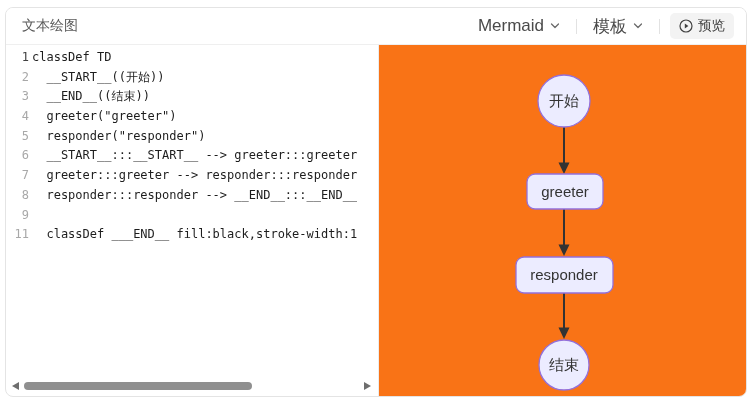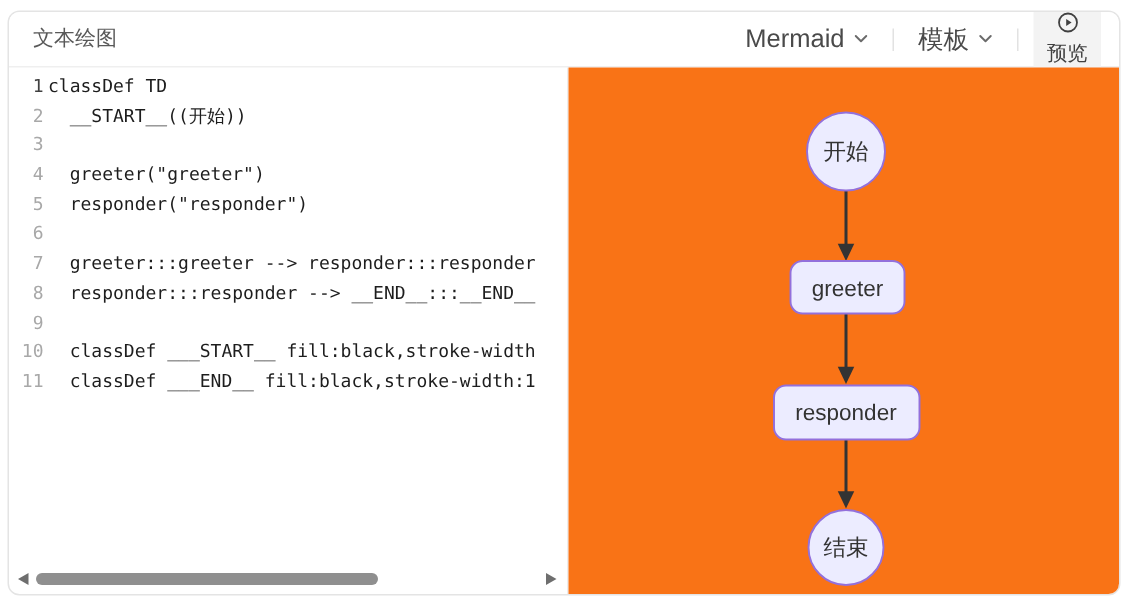--- a/index.html
+++ b/index.html
@@ -19,21 +19,20 @@
     display:flex; align-items:center; gap:6px; font-size:17px; color:#4a4a4a;
     cursor:pointer; padding:4px 6px;
   }
   .chevron { display:inline-block; width:10px; height:10px; }
   .chevron svg { display:block; }
   .vdivider { width:1px; height:15px; background:#e2e2e2; }
   .preview-btn {
     display:flex; align-items:center; gap:5px; background:#f3f3f3; border:none;
     border-radius:5px; padding:4px 9px; font-size:13.5px; color:#404040; cursor:pointer;
     font-family:"Liberation Sans", sans-serif;
-    flex-direction:column;
   }
   
   .main { display:flex; height:352px; }
   .editor-pane {
     position:relative; width:374px; border-right:1px solid #ececec;
     overflow:hidden; padding-top:3px;
   }
   .code-row {
     display:flex; height:19.7px; line-height:19.7px;
     font-family:"DejaVu Sans Mono", monospace; font-size:12px; white-space:pre;
@@ -98,28 +97,27 @@
       </button>
     </div>
   </div>
 
   <div class="main">
 
     <div class="editor-pane">
       <div id="editor-lines">
           <div class="code-row"><span class="gutter active">1</span><span class="code-text">classDef TD</span></div>
           <div class="code-row"><span class="gutter">2</span><span class="code-text">  __START__((开始))</span></div>
-          <div class="code-row"><span class="gutter">3</span></div>
+          <div class="code-row"><span class="gutter">3</span><span class="code-text">  __END__((结束))</span></div>
           <div class="code-row"><span class="gutter">4</span><span class="code-text">  greeter("greeter")</span></div>
           <div class="code-row"><span class="gutter">5</span><span class="code-text">  responder("responder")</span></div>
-          <div class="code-row"><span class="gutter">6</span></div>
+          <div class="code-row"><span class="gutter">6</span><span class="code-text">  __START__:::__START__ --&gt; greeter:::greeter</span></div>
           <div class="code-row"><span class="gutter">7</span><span class="code-text">  greeter:::greeter --&gt; responder:::responder</span></div>
           <div class="code-row"><span class="gutter">8</span><span class="code-text">  responder:::responder --&gt; __END__:::__END__</span></div>
           <div class="code-row"><span class="gutter">9</span><span class="code-text"></span></div>
-          <div class="code-row"><span class="gutter">10</span><span class="code-text">  classDef ___START__ fill:black,stroke-width</span></div>
           <div class="code-row"><span class="gutter">11</span><span class="code-text">  classDef ___END__ fill:black,stroke-width:1</span></div>
         </div>
       <div class="hscrollbar">
         <div class="scroll-arrow-left"></div>
         <div class="scroll-thumb"></div>
         <div class="scroll-arrow-right"></div>
       </div>
     </div>
 
     <div class="preview-pane">

